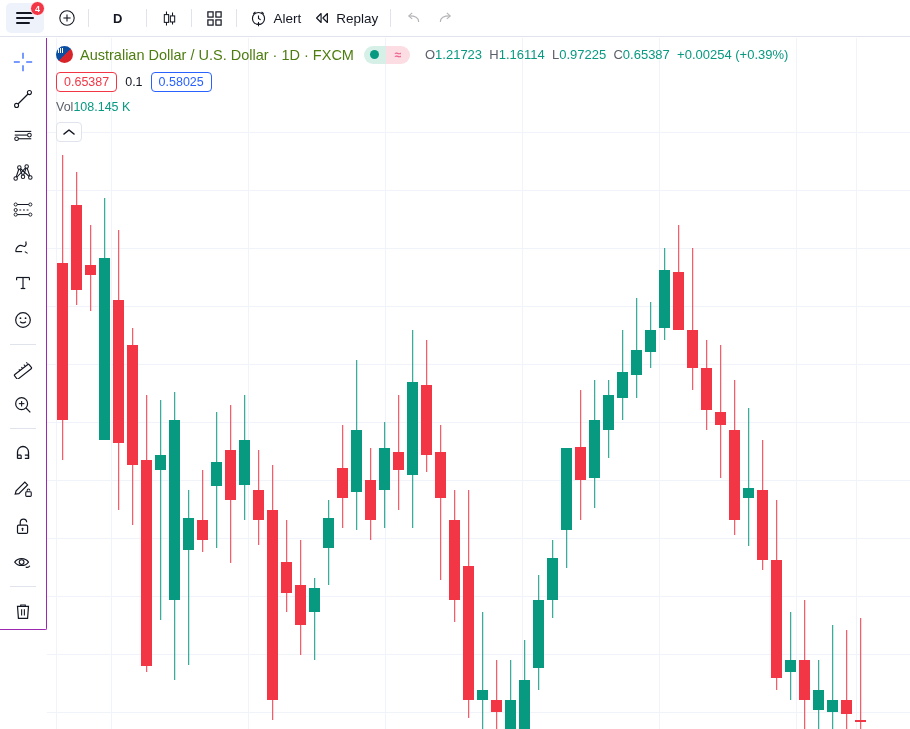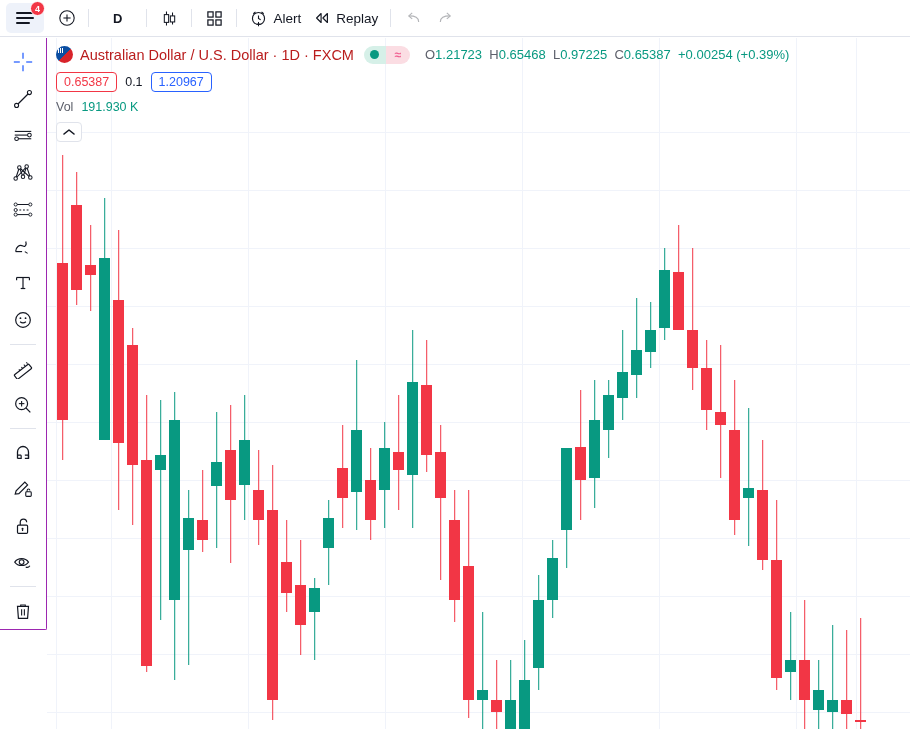--- a/index.html
+++ b/index.html
@@ -87,21 +87,21 @@
   .legend-row1 { display: flex; align-items: center; gap: 7px; height: 21px; }
   .flag {
     width: 17px; height: 17px; border-radius: 50%;
     background: linear-gradient(135deg,#0b4ea2 0%,#0b4ea2 52%,#d8232a 52%,#d8232a 100%);
     position: relative; overflow: hidden; flex: none;
   }
   .flag:after {
     content:""; position:absolute; left:2px; top:2px; width:6px; height:5px;
     background: repeating-linear-gradient(90deg,#fff 0 1px,#0b4ea2 1px 2px);
   }
-  .sym-title { font-size: 14.5px; color: #b91c1c; white-space: nowrap; }
+  .sym-title { font-size: 14.5px; color: #4d7c0f; white-space: nowrap; }
   .pill {
     display: inline-flex; height: 18px; border-radius: 9px; overflow: hidden;
     margin-left: 3px; cursor: pointer;
   }
   .pill-l {
     width: 22px; background: #d6f0e8; display:flex;
     align-items:center; justify-content:center;
   }
   .pill-dot { width: 9px; height: 9px; border-radius: 50%; background: #089981; }
   .pill-r {
@@ -110,21 +110,21 @@
   }
   .ohlc { font-size: 13px; color: #089981; margin-left: 8px; white-space: nowrap; }
   .ohlc .lbl { color: #5d606b; }
   .legend-row2 { display: flex; align-items: center; gap: 8px; margin-top: 6px; height: 22px; }
   .price-box {
     border: 1px solid #f23645; color: #f23645; border-radius: 4px;
     font-size: 12.5px; padding: 2px 7px; background: #fff; cursor: pointer;
   }
   .price-box.blue { border-color: #2962ff; color: #2962ff; }
   .mid-num { font-size: 12.5px; color: #131722; }
-  .legend-row3 { display: flex; align-items: flex-end; gap: 8px; margin-top: 7px; }
+  .legend-row3 { display: flex; align-items: flex-end; margin-top: 7px; }
   .vol-lbl { font-size: 12.5px; color: #5d606b; }
   .vol-val { font-size: 12.5px; color: #089981; }
   .collapse-btn {
     margin-top: 8px; width: 26px; height: 20px; border: 1px solid #e0e3eb;
     border-radius: 4px; background: #fff; display:flex; align-items:center;
     justify-content:center; cursor:pointer;
   }
 
   
   .candles { position: absolute; inset: 0; }
@@ -613,36 +613,36 @@
       <span class="flag"></span>
       <span class="sym-title">Australian Dollar / U.S. Dollar · 1D · FXCM</span>
       <span class="pill">
         <span class="pill-l">
               <span class="pill-dot"></span>
             </span>
         <span class="pill-r">≈</span>
       </span>
       <span class="ohlc">
         <span class="lbl">O</span><span>1.21723</span>
-        &nbsp;<span class="lbl">H</span><span>0.65468</span>
+        &nbsp;<span class="lbl">H</span><span>1.16114</span>
         &nbsp;<span class="lbl">L</span><span>0.97225</span>
         &nbsp;<span class="lbl">C</span><span>0.65387</span>
         &nbsp;<span>+0.00254 (+0.39%)</span>
       </span>
     </div>
 
     <div class="legend-row2">
       <span class="price-box">0.65387</span>
       <span class="mid-num">0.1</span>
-      <span class="price-box blue">1.20967</span>
+      <span class="price-box blue">0.58025</span>
     </div>
 
     <div class="legend-row3">
       <span class="vol-lbl">Vol</span>
-      <span class="vol-val">191.930 K</span>
+      <span class="vol-val">108.145 K</span>
     </div>
 
     <div class="collapse-btn">
       <svg width="14" height="10" viewBox="0 0 14 10" fill="none">
         <path d="M2 7 L7 3 L12 7" stroke="#131722" stroke-width="1.6" fill="none" stroke-linecap="round" stroke-linejoin="round"></path>
       </svg>
     </div>
   </div>
 </div>
 

